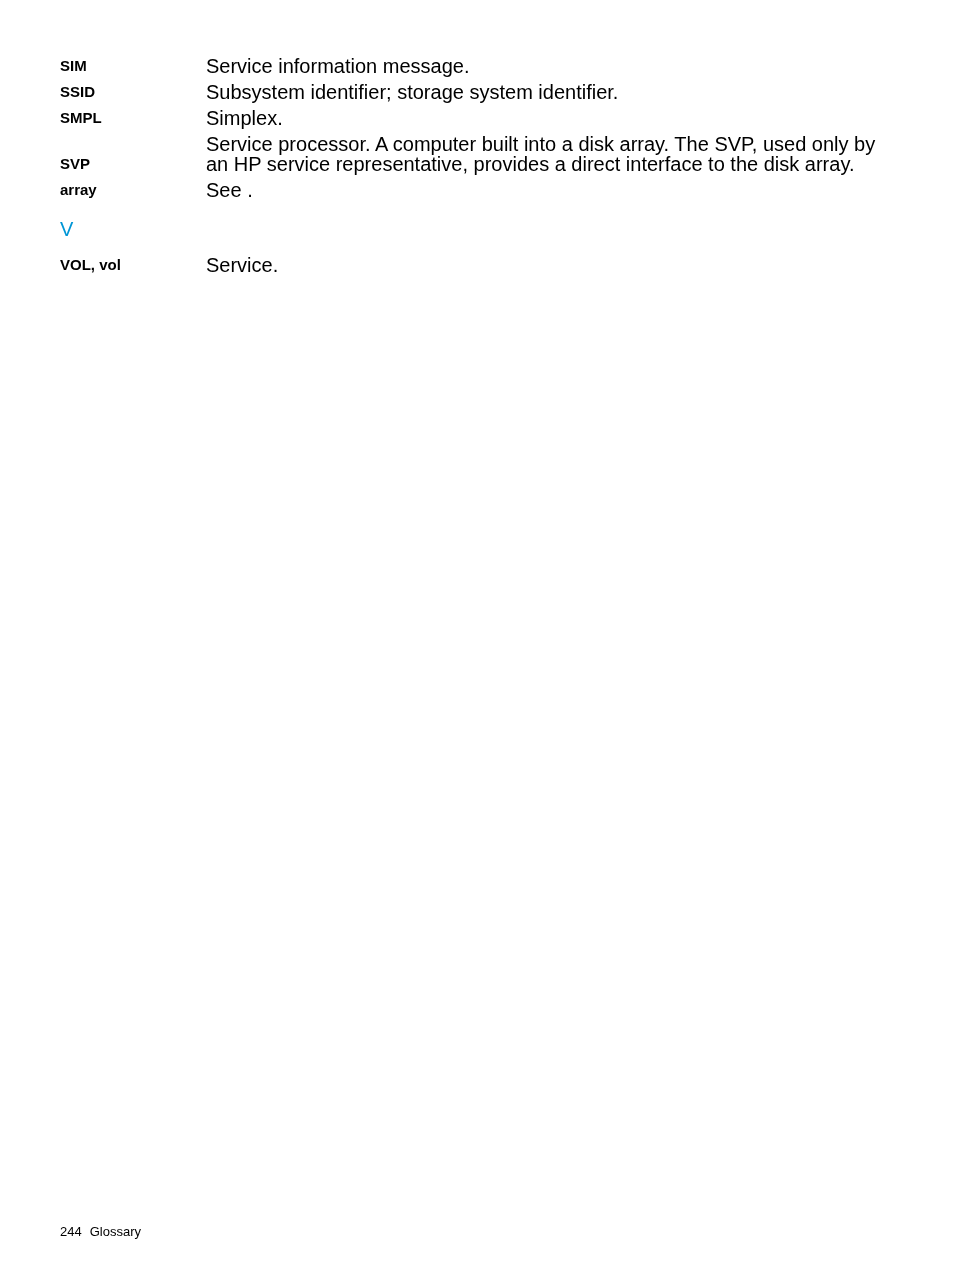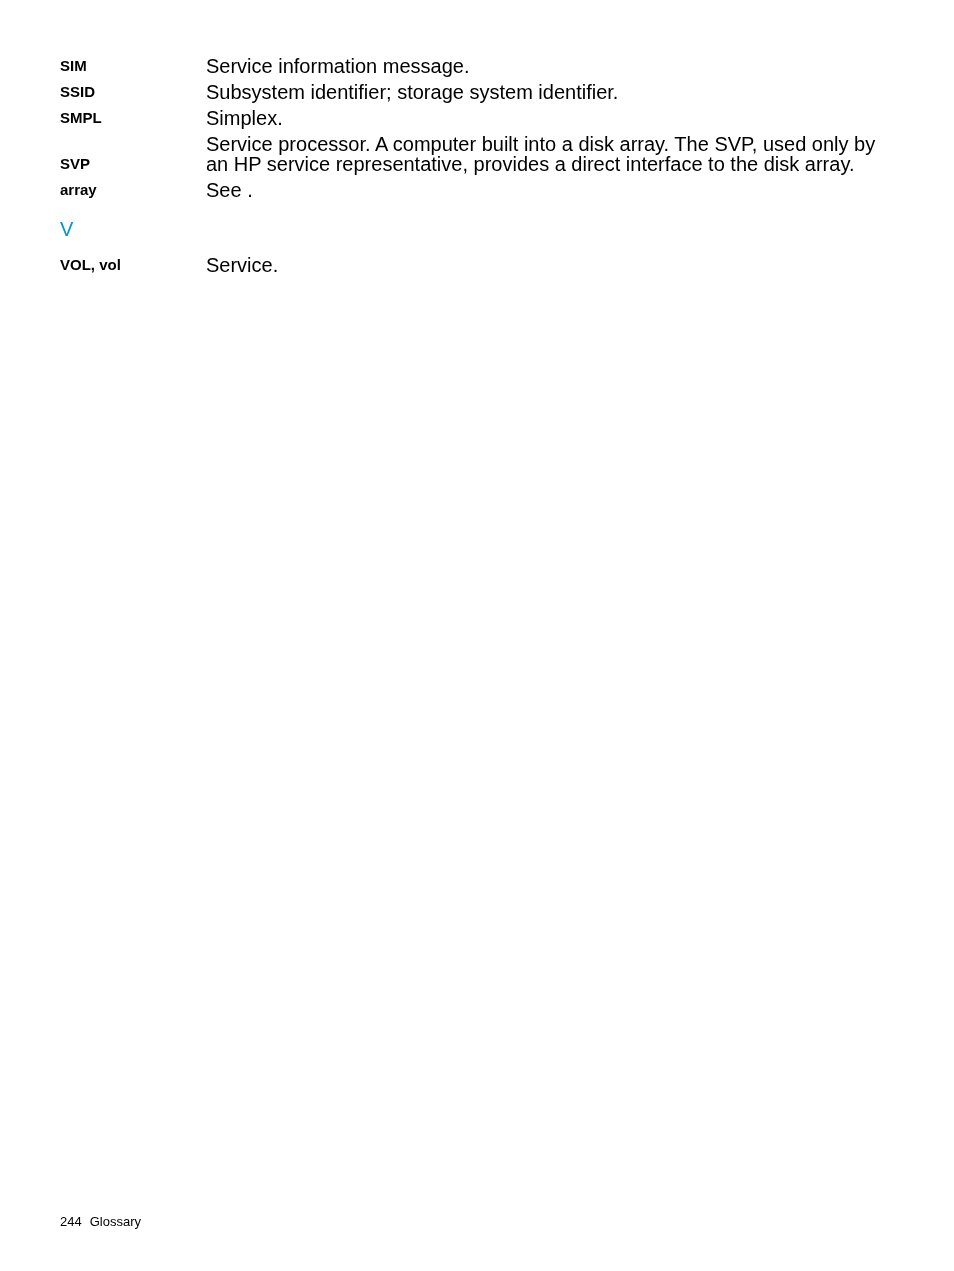--- a/index.html
+++ b/index.html
@@ -39,21 +39,21 @@
   }
   .section-letter {
     color: #0096d6;
     font-size: 20px;
     margin: 18px 0 14px 0;
     font-weight: 400;
   }
   .footer {
     position: absolute;
     left: 60px;
-    bottom: 42px;
+    bottom: 32px;
     font-size: 13px;
     color: #000;
   }
   .footer .pageno {
     margin-right: 8px;
   }
 </style>
 </head>
 <body>
 

